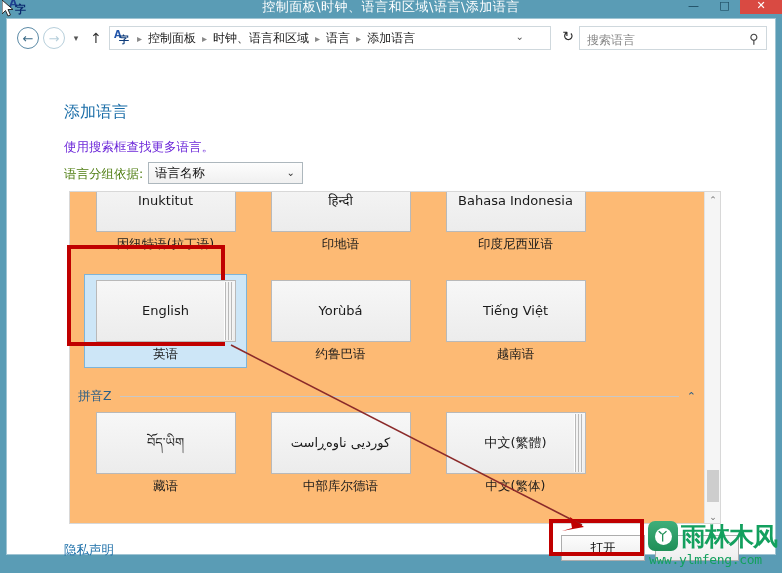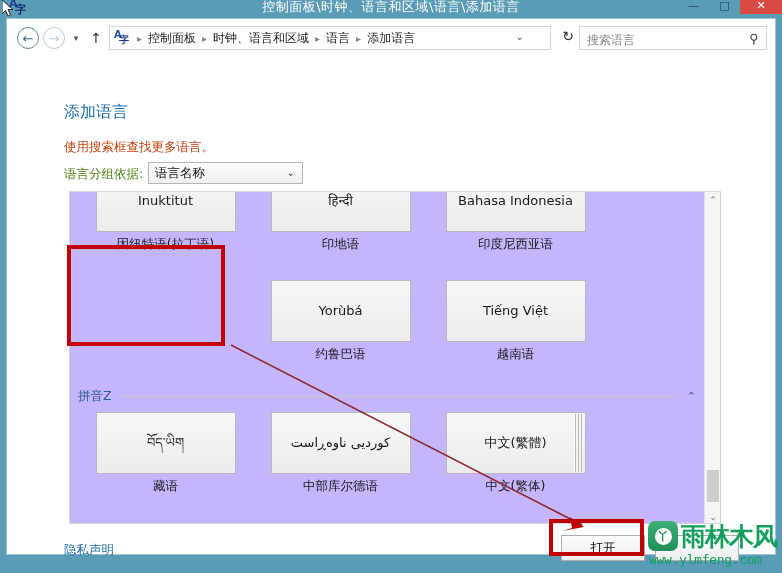--- a/index.html
+++ b/index.html
@@ -138,21 +138,21 @@
 
   
   .content { position: absolute; left: 0; top: 38px; width: 768px; height: 497px; background: #fff; }
 
   .page-title {
     position: absolute; left: 57px; top: 45px;
     font-size: 16px; color: #1b6ea8;
   }
   .page-sub {
     position: absolute; left: 57px; top: 82px;
-    font-size: 12.5px; color: #c2410c;
+    font-size: 12.5px; color: #6d28d9;
   }
   .groupby-label {
     position: absolute; left: 57px; top: 109px;
     font-size: 12.5px; color: #4d7c0f;
   }
   .groupby-select {
     position: absolute; left: 141px; top: 105px;
     width: 155px; height: 22px;
     border: 1px solid #adb7bd;
     background: linear-gradient(#fdfdfd, #f0f0f0);
@@ -162,21 +162,21 @@
   .groupby-select .chev {
     position: absolute; right: 7px; top: 4px;
     font-size: 10px; color: #333;
   }
 
   
   .listpanel {
     position: absolute; left: 62px; top: 134px;
     width: 652px; height: 333px;
     border: 1px solid #d8d8d8;
-    background: #c4b5fd;
+    background: #fdba74;
     overflow: hidden;
   }
   .listinner { position: absolute; left: 0; top: 0; width: 634px; height: 333px; }
   .tile-cell { position: absolute; width: 175px; }
 
   .tile-box {
     position: relative;
     width: 140px; height: 62px;
     margin: 0 auto;
     border: 1px solid #b9b9b9;
@@ -405,20 +405,28 @@
             </div>
             <div class="tile-label">印地语</div>
           </div>
           <div class="tile-cell" style="left:358px; top:-22px;">
             <div class="tile-box">
               <span class="tile-native">Bahasa Indonesia</span>
             </div>
             <div class="tile-label">印度尼西亚语</div>
           </div>
 
+          <div class="tile-cell selected" style="left:8px; top:88px;">
+            <div class="sel-bg"></div>
+            <div class="tile-box">
+              <span class="tile-native">English</span>
+              <span class="tile-stack"></span>
+            </div>
+            <div class="tile-label">英语</div>
+          </div>
           <div class="tile-cell" style="left:358px; top:88px;">
             <div class="tile-box">
               <span class="tile-native">Tiếng Việt</span>
             </div>
             <div class="tile-label">越南语</div>
           </div>
           <div class="tile-cell" style="left:183px; top:88px;">
             <div class="tile-box">
               <span class="tile-native">Yorùbá</span>
             </div>

